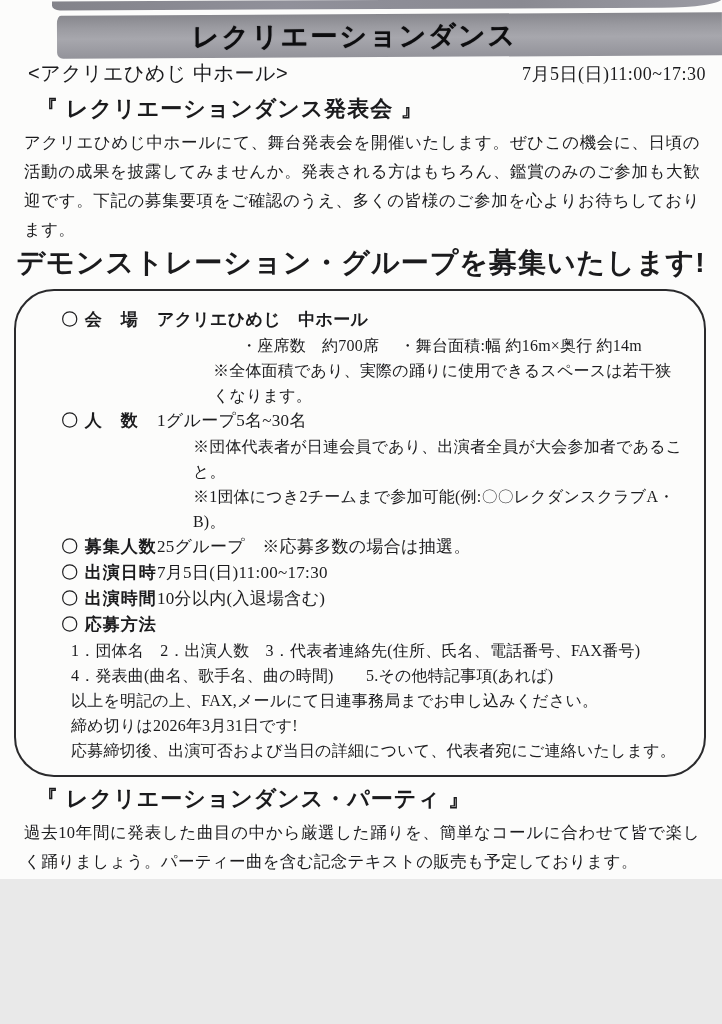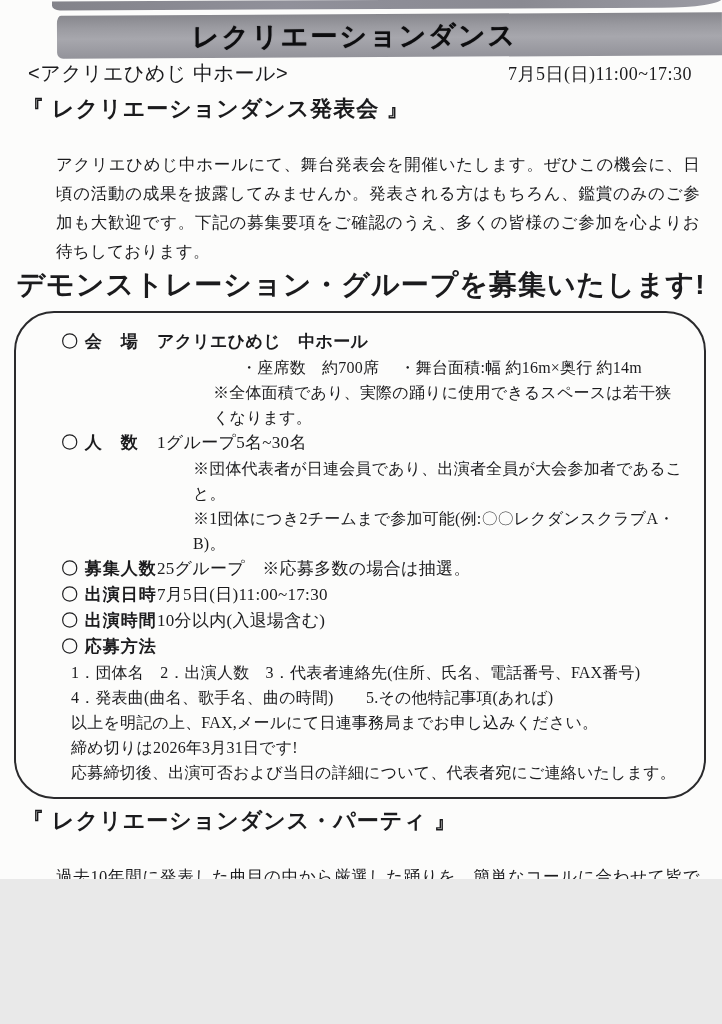--- a/index.html
+++ b/index.html
@@ -31,32 +31,32 @@
     display:flex;align-items:center;justify-content:center;
   }
   .banner-title{
     font-size:27px;font-weight:bold;letter-spacing:2px;color:#0d0d0f;
     padding-right:70px;
     text-shadow:0 0 1px rgba(0,0,0,.55);
   }
   .content{position:absolute;top:60px;left:0;width:722px;}
   .venue-row{
     display:flex;justify-content:space-between;align-items:baseline;
-    padding:0 30px 0 28px;line-height:26px;
+    padding:0 16px 0 28px;line-height:26px;
   }
   .venue-name{font-size:20px;font-weight:500;letter-spacing:.5px;}
   .venue-date{font-family:"Liberation Serif", serif;font-size:18px;letter-spacing:.5px;}
   .sec-title{
     font-size:22px;font-weight:bold;letter-spacing:1px;
-    padding-left:22px;margin-top:7px;line-height:30px;
+    padding-left:36px;margin-top:7px;line-height:30px;
   }
   .para{
     font-family:"Liberation Serif", serif;
     font-size:16.5px;line-height:29px;letter-spacing:.3px;
-    padding:0 22px 0 56px;margin-top:26px;text-align:justify;
+    padding:0 22px 0 24px;margin-top:4px;text-align:justify;
   }
   .headline{
     text-align:center;
     font-size:28px;font-weight:600;letter-spacing:1px;line-height:38px;
   }
   
   .box{
     margin:7px 16px 0 14px;
     border:2px solid #2a2a2c;
     border-radius:40px;

